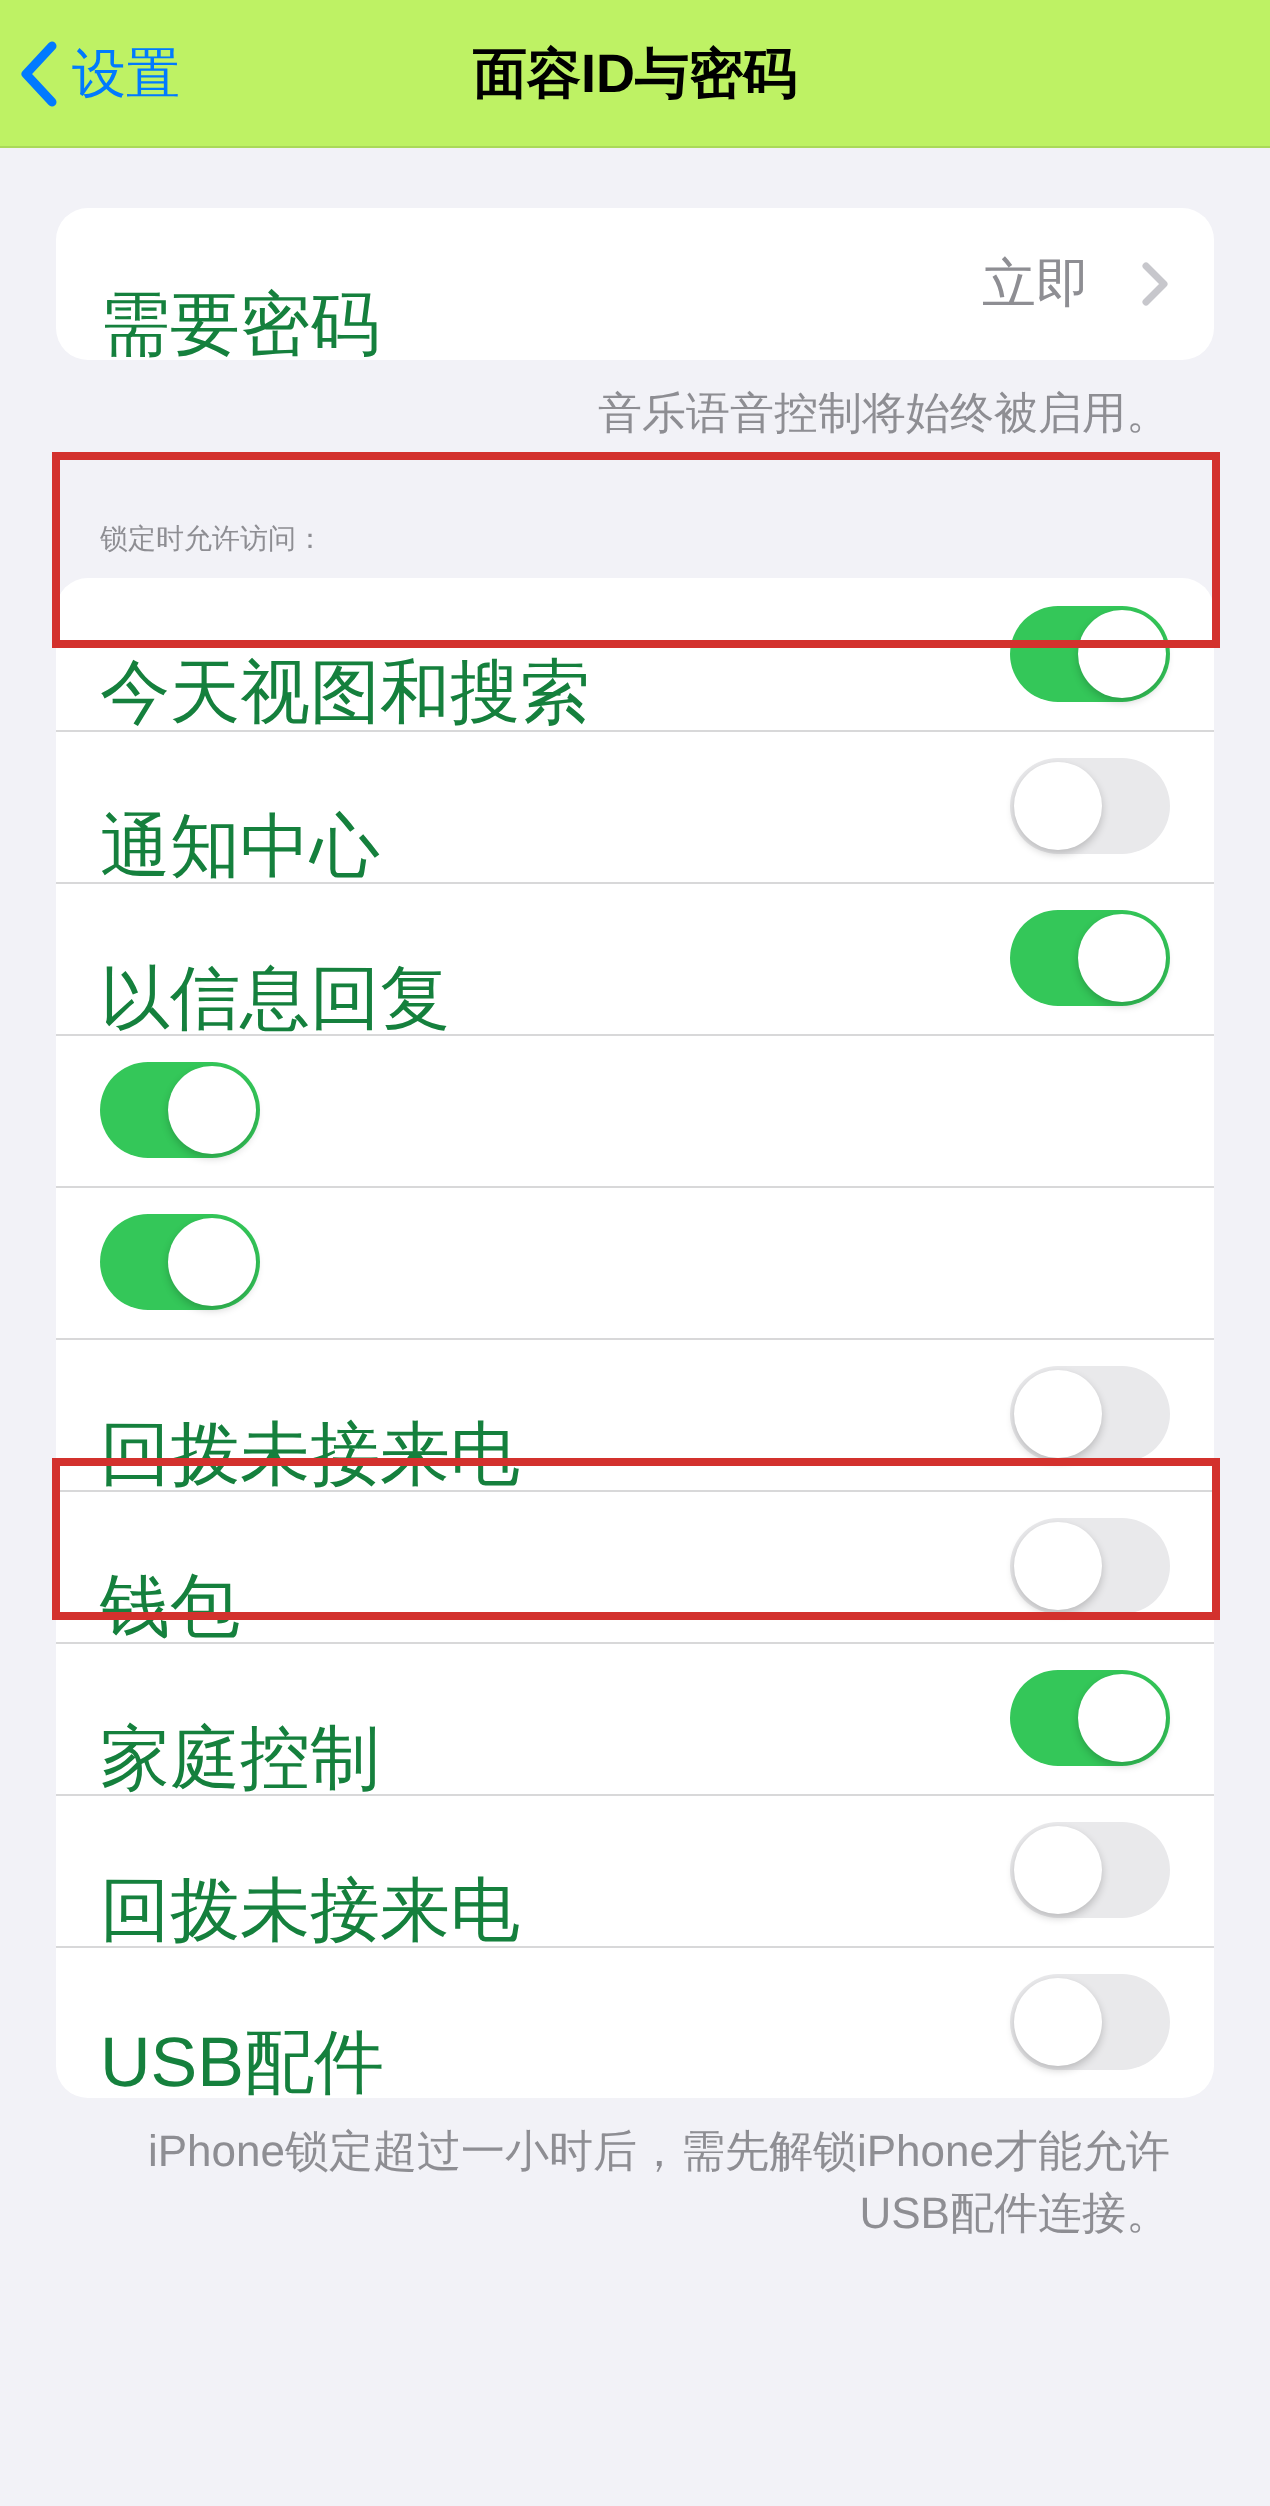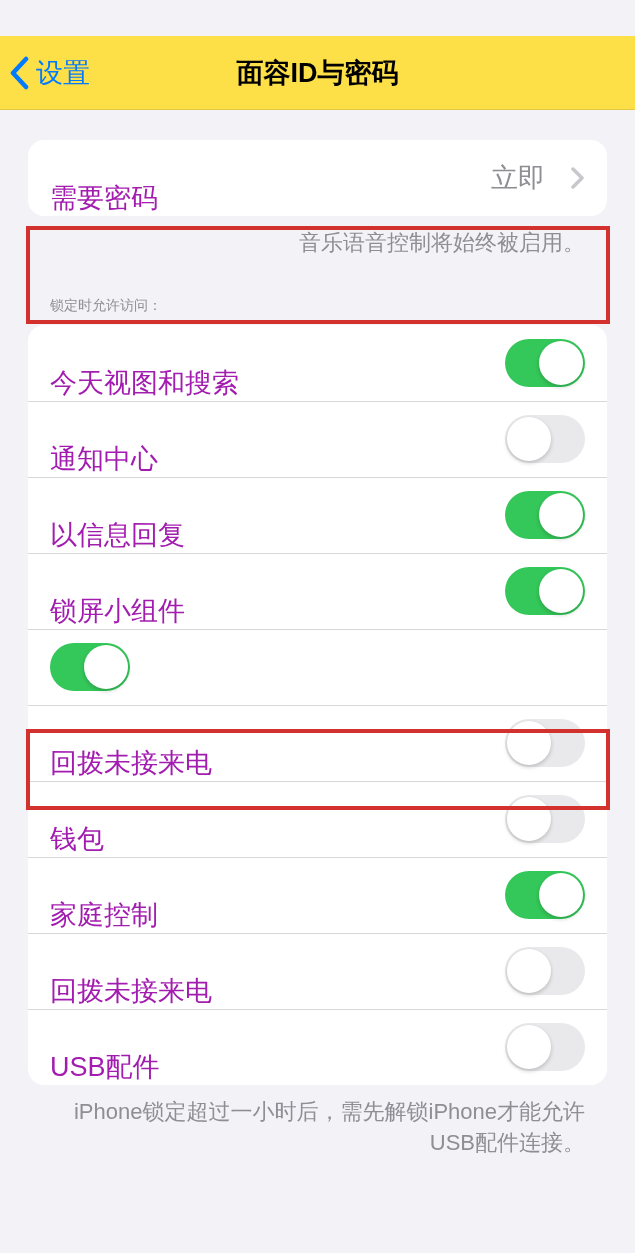--- a/index.html
+++ b/index.html
@@ -13,23 +13,22 @@
       height: 1253px;
       background: #f2f2f7;
       font-family: -apple-system, "SF Pro Text", "Helvetica Neue", Arial, sans-serif;
       overflow: hidden;
     }
     .nav-bar {
       height: 74px;
       display: flex;
       align-items: center;
       border-bottom: 1px solid rgba(0,0,0,0.1);
-      background: #fde047;
+      background: #bef264;
       position: relative;
-      margin-top: 36px;
     }
     .back-button {
       display: flex;
       align-items: center;
       color: #007aff;
       font-size: 27px;
       padding-left: 8px;
       cursor: pointer;
     }
     .back-chevron {
@@ -62,22 +61,22 @@
       align-items: center;
       padding: 0 22px;
       height: 76px;
       position: relative;
     }
     .row + .row {
       border-top: 1px solid rgba(60,60,67,0.2);
     }
     .row-label {
       flex: 1;
-      font-size: 27px;
-      color: #a21caf;
+      font-size: 35px;
+      color: #15803d;
       margin-top: 40px;
     }
     .row-value {
       font-size: 27px;
       color: #8e8e93;
       margin-right: 26px;
     }
     .chevron-right {
       width: 14px;
       height: 22px;
@@ -186,21 +185,20 @@
           <div class="knob"></div>
         </div>
       </div>
       <div class="row">
         <div class="row-label">以信息回复</div>
         <div class="toggle on">
           <div class="knob"></div>
         </div>
       </div>
       <div class="row">
-        <div class="row-label">锁屏小组件</div>
         <div class="toggle on">
           <div class="knob"></div>
         </div>
       </div>
       <div class="row">
         <div class="toggle on">
           <div class="knob"></div>
         </div>
       </div>
       <div class="row">

